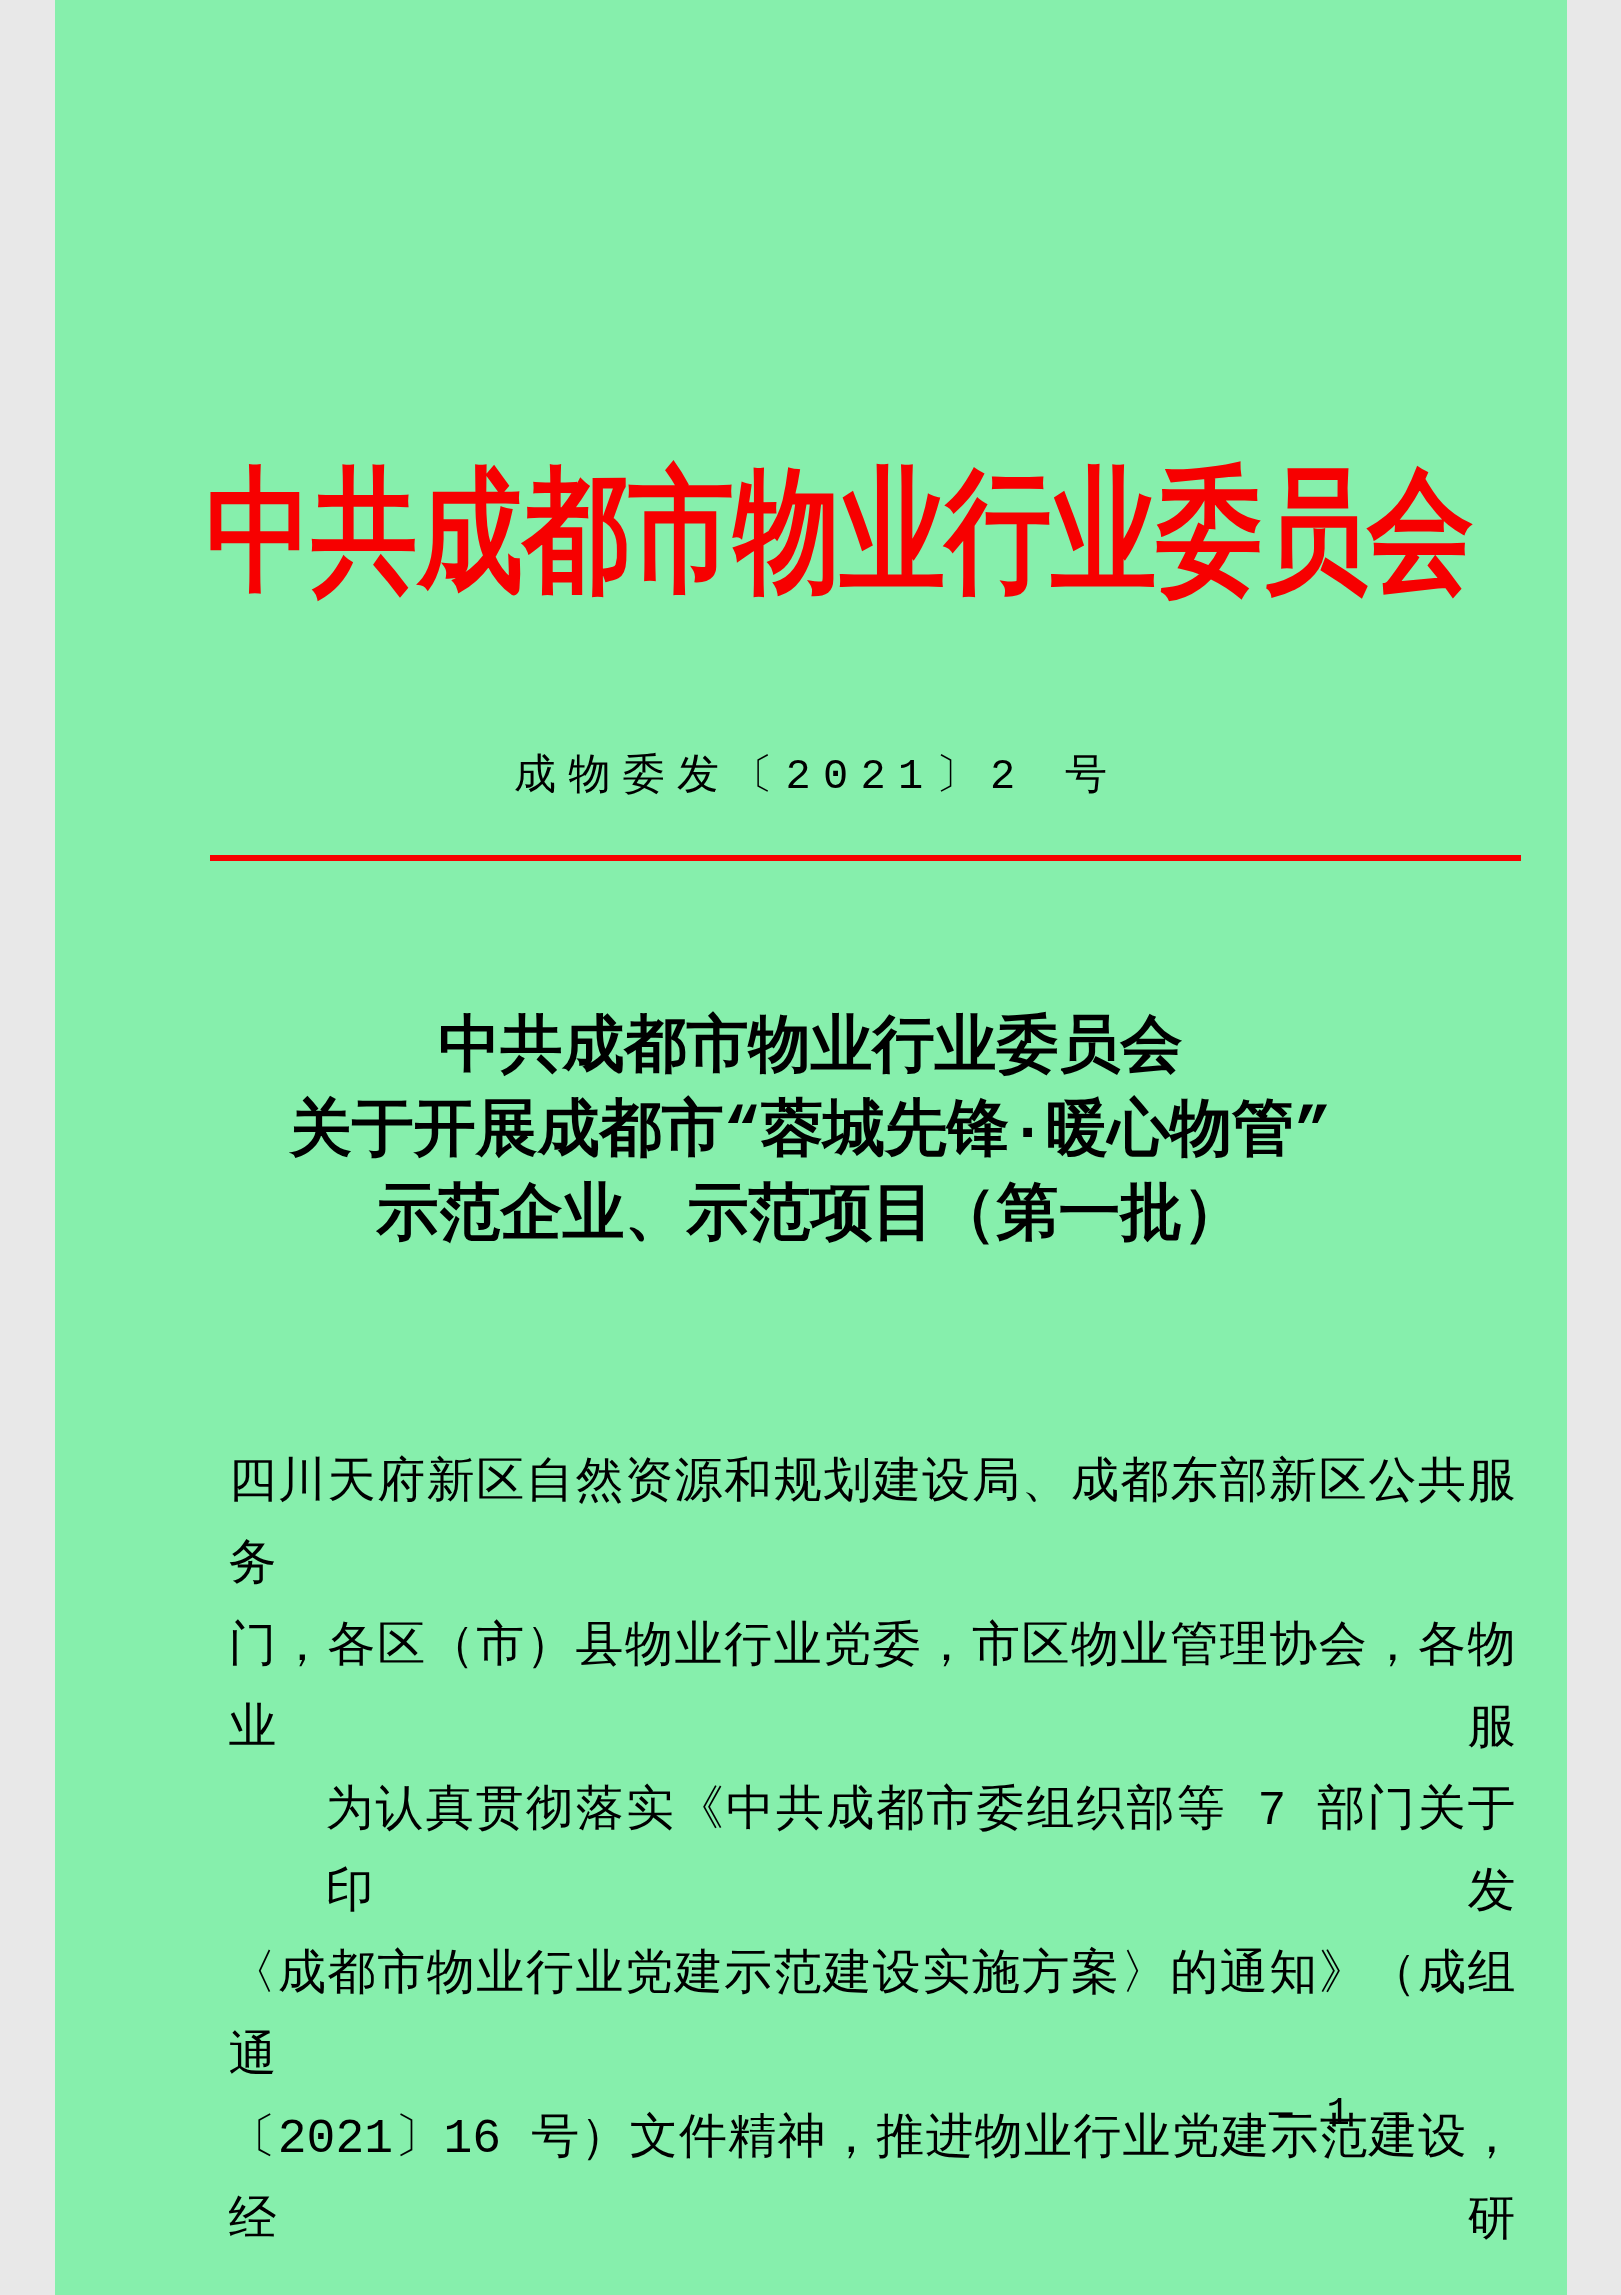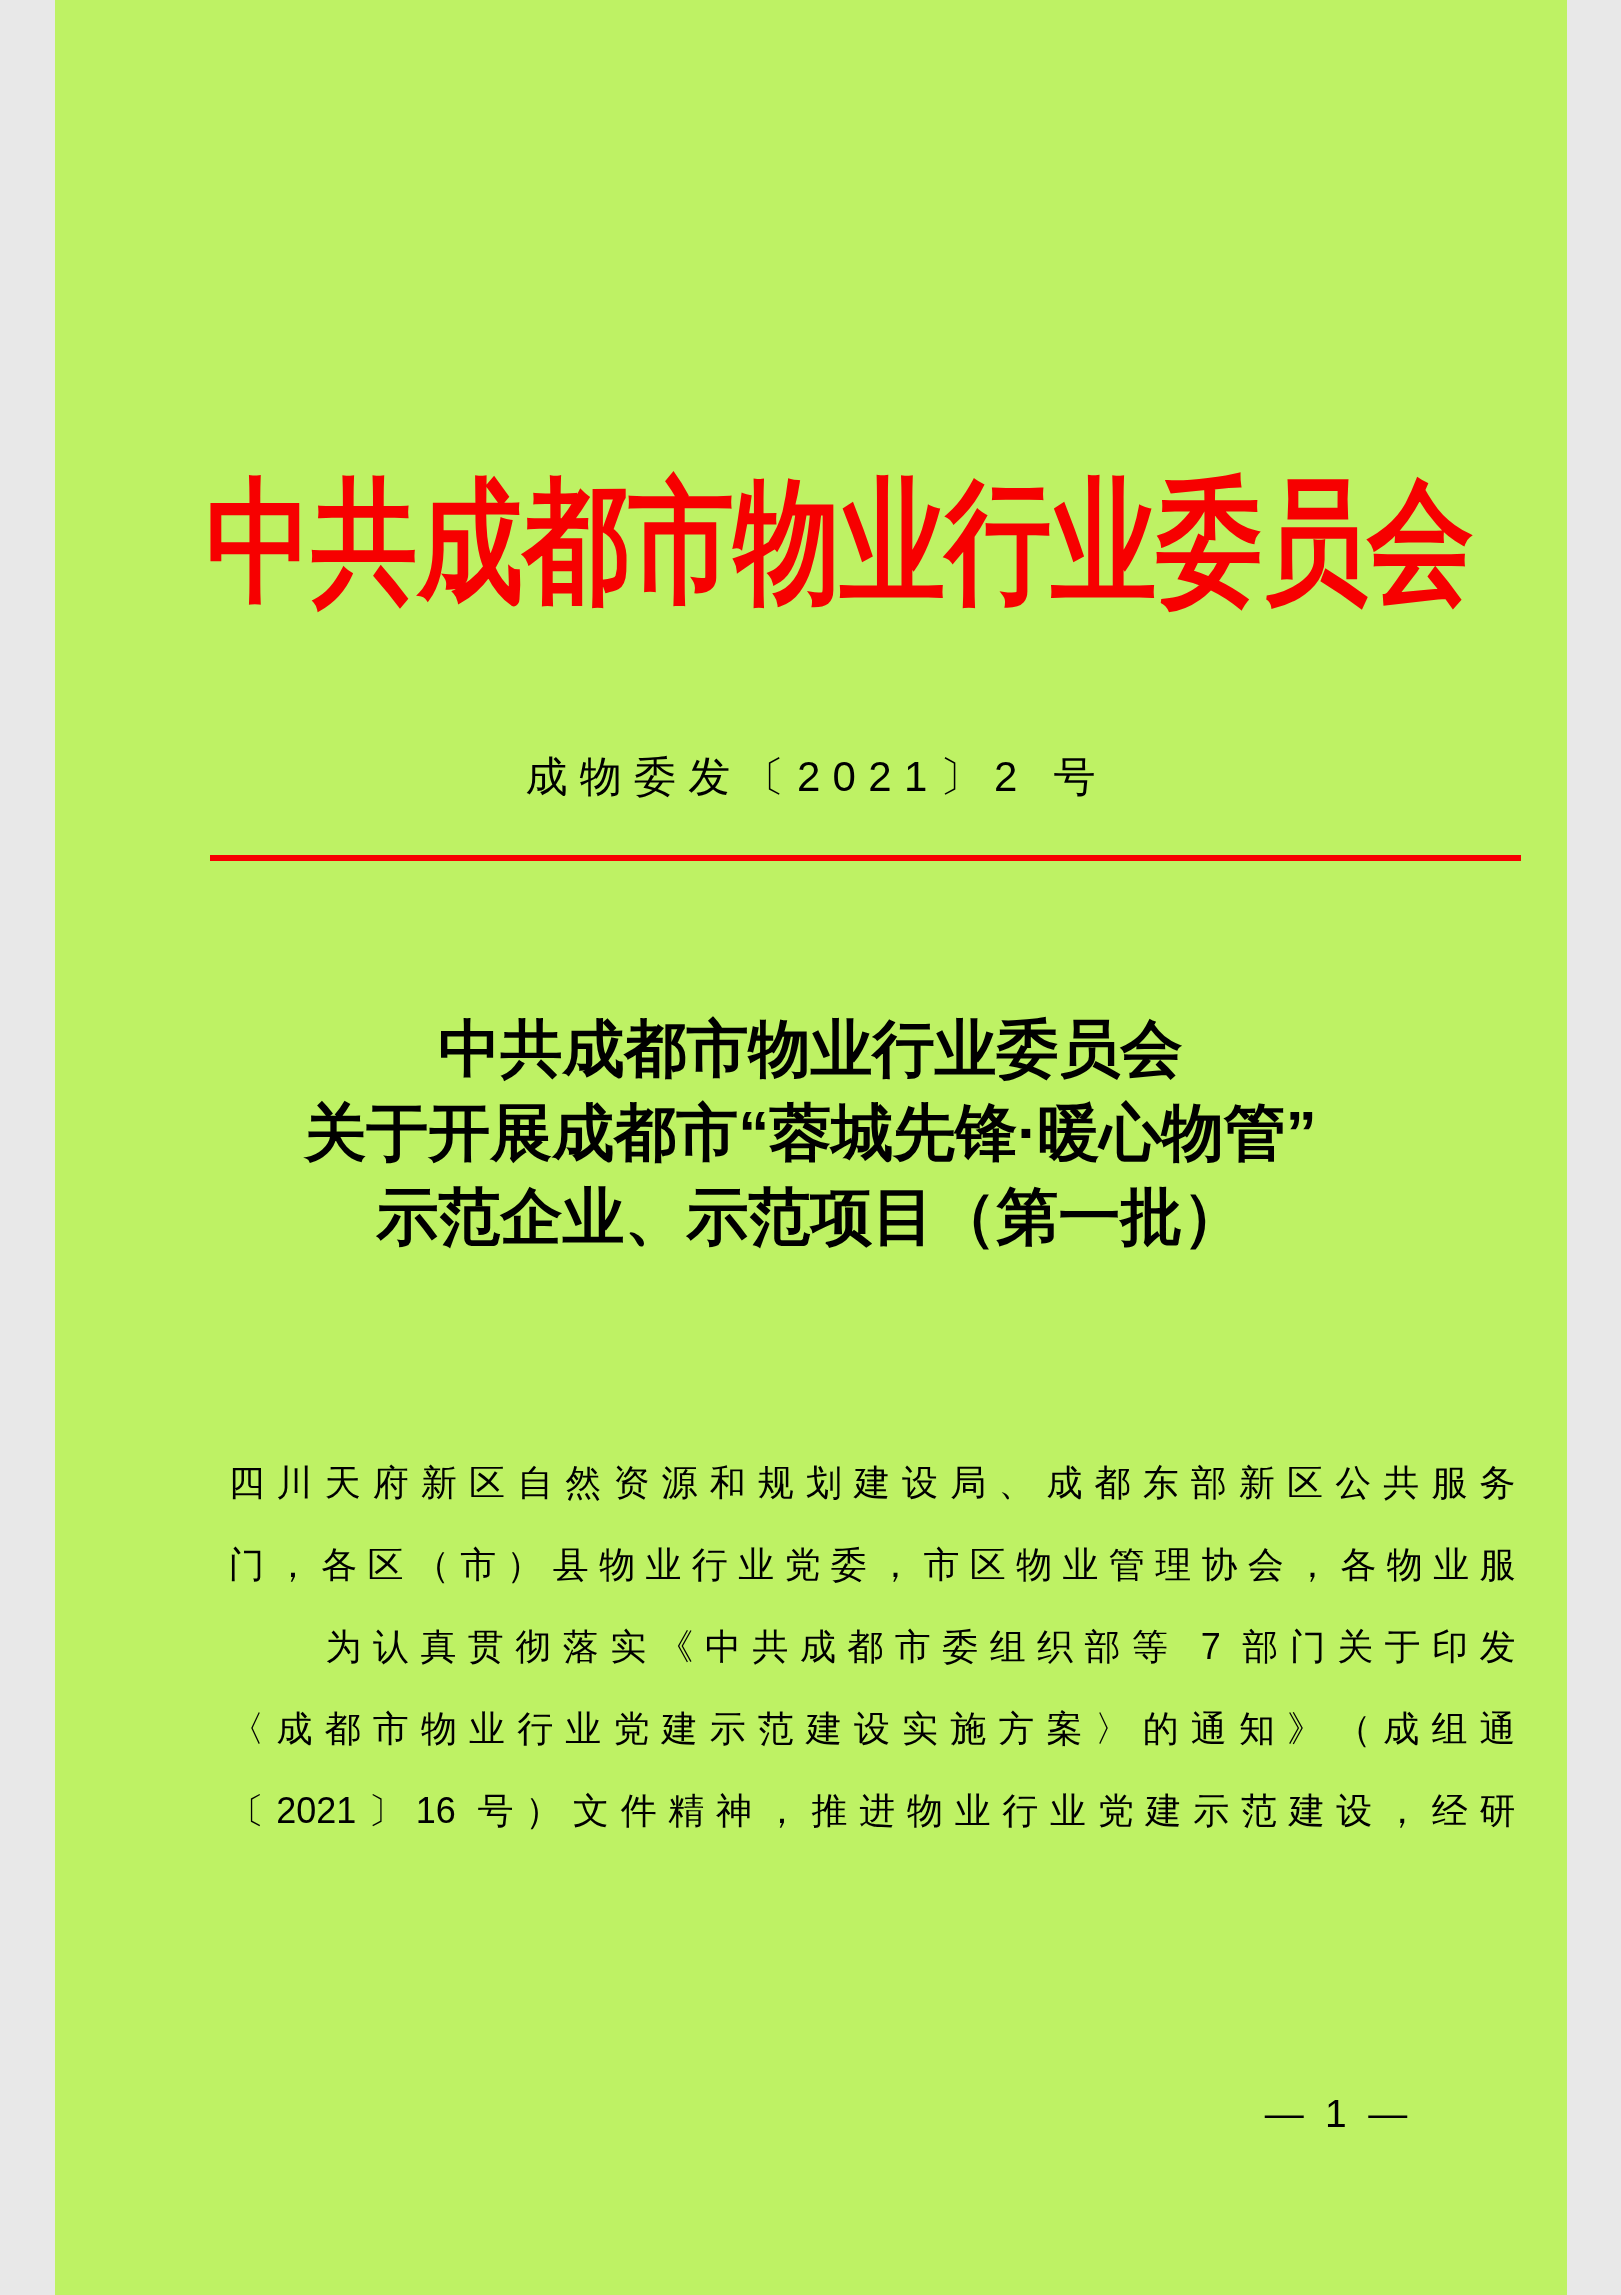--- a/index.html
+++ b/index.html
@@ -5,24 +5,24 @@
   html, body {
     margin: 0;
     padding: 0;
     background: #e8e8e8;
   }
   .page {
     position: relative;
     width: 1512px;
     height: 2295px;
     margin: 0 auto;
-    background: #bef264;
+    background: #86efac;
     overflow: hidden;
     color: #000000;
-    font-family: Liberation Sans, sans-serif;
+    font-family: Liberation Mono, monospace;
   }
   
   .letterhead {
     position: absolute;
     top: 466px;
     left: 0;
     width: 100%;
     margin: 0;
     text-align: center;
     font-size: 132px;
@@ -65,21 +65,21 @@
     line-height: 84px;
     white-space: nowrap;
   }
   .title-line { margin: 0; }
   
   .bodytext {
     position: absolute;
     top: 1442px;
     left: 174px;
     width: 1287px;
-    font-size: 36px;
+    font-size: 48px;
     line-height: 82px;
   }
   .bline {
     margin: 0;
     white-space: nowrap;
   }
   .j {
     white-space: normal;
     text-align: justify;
     text-align-last: justify;

